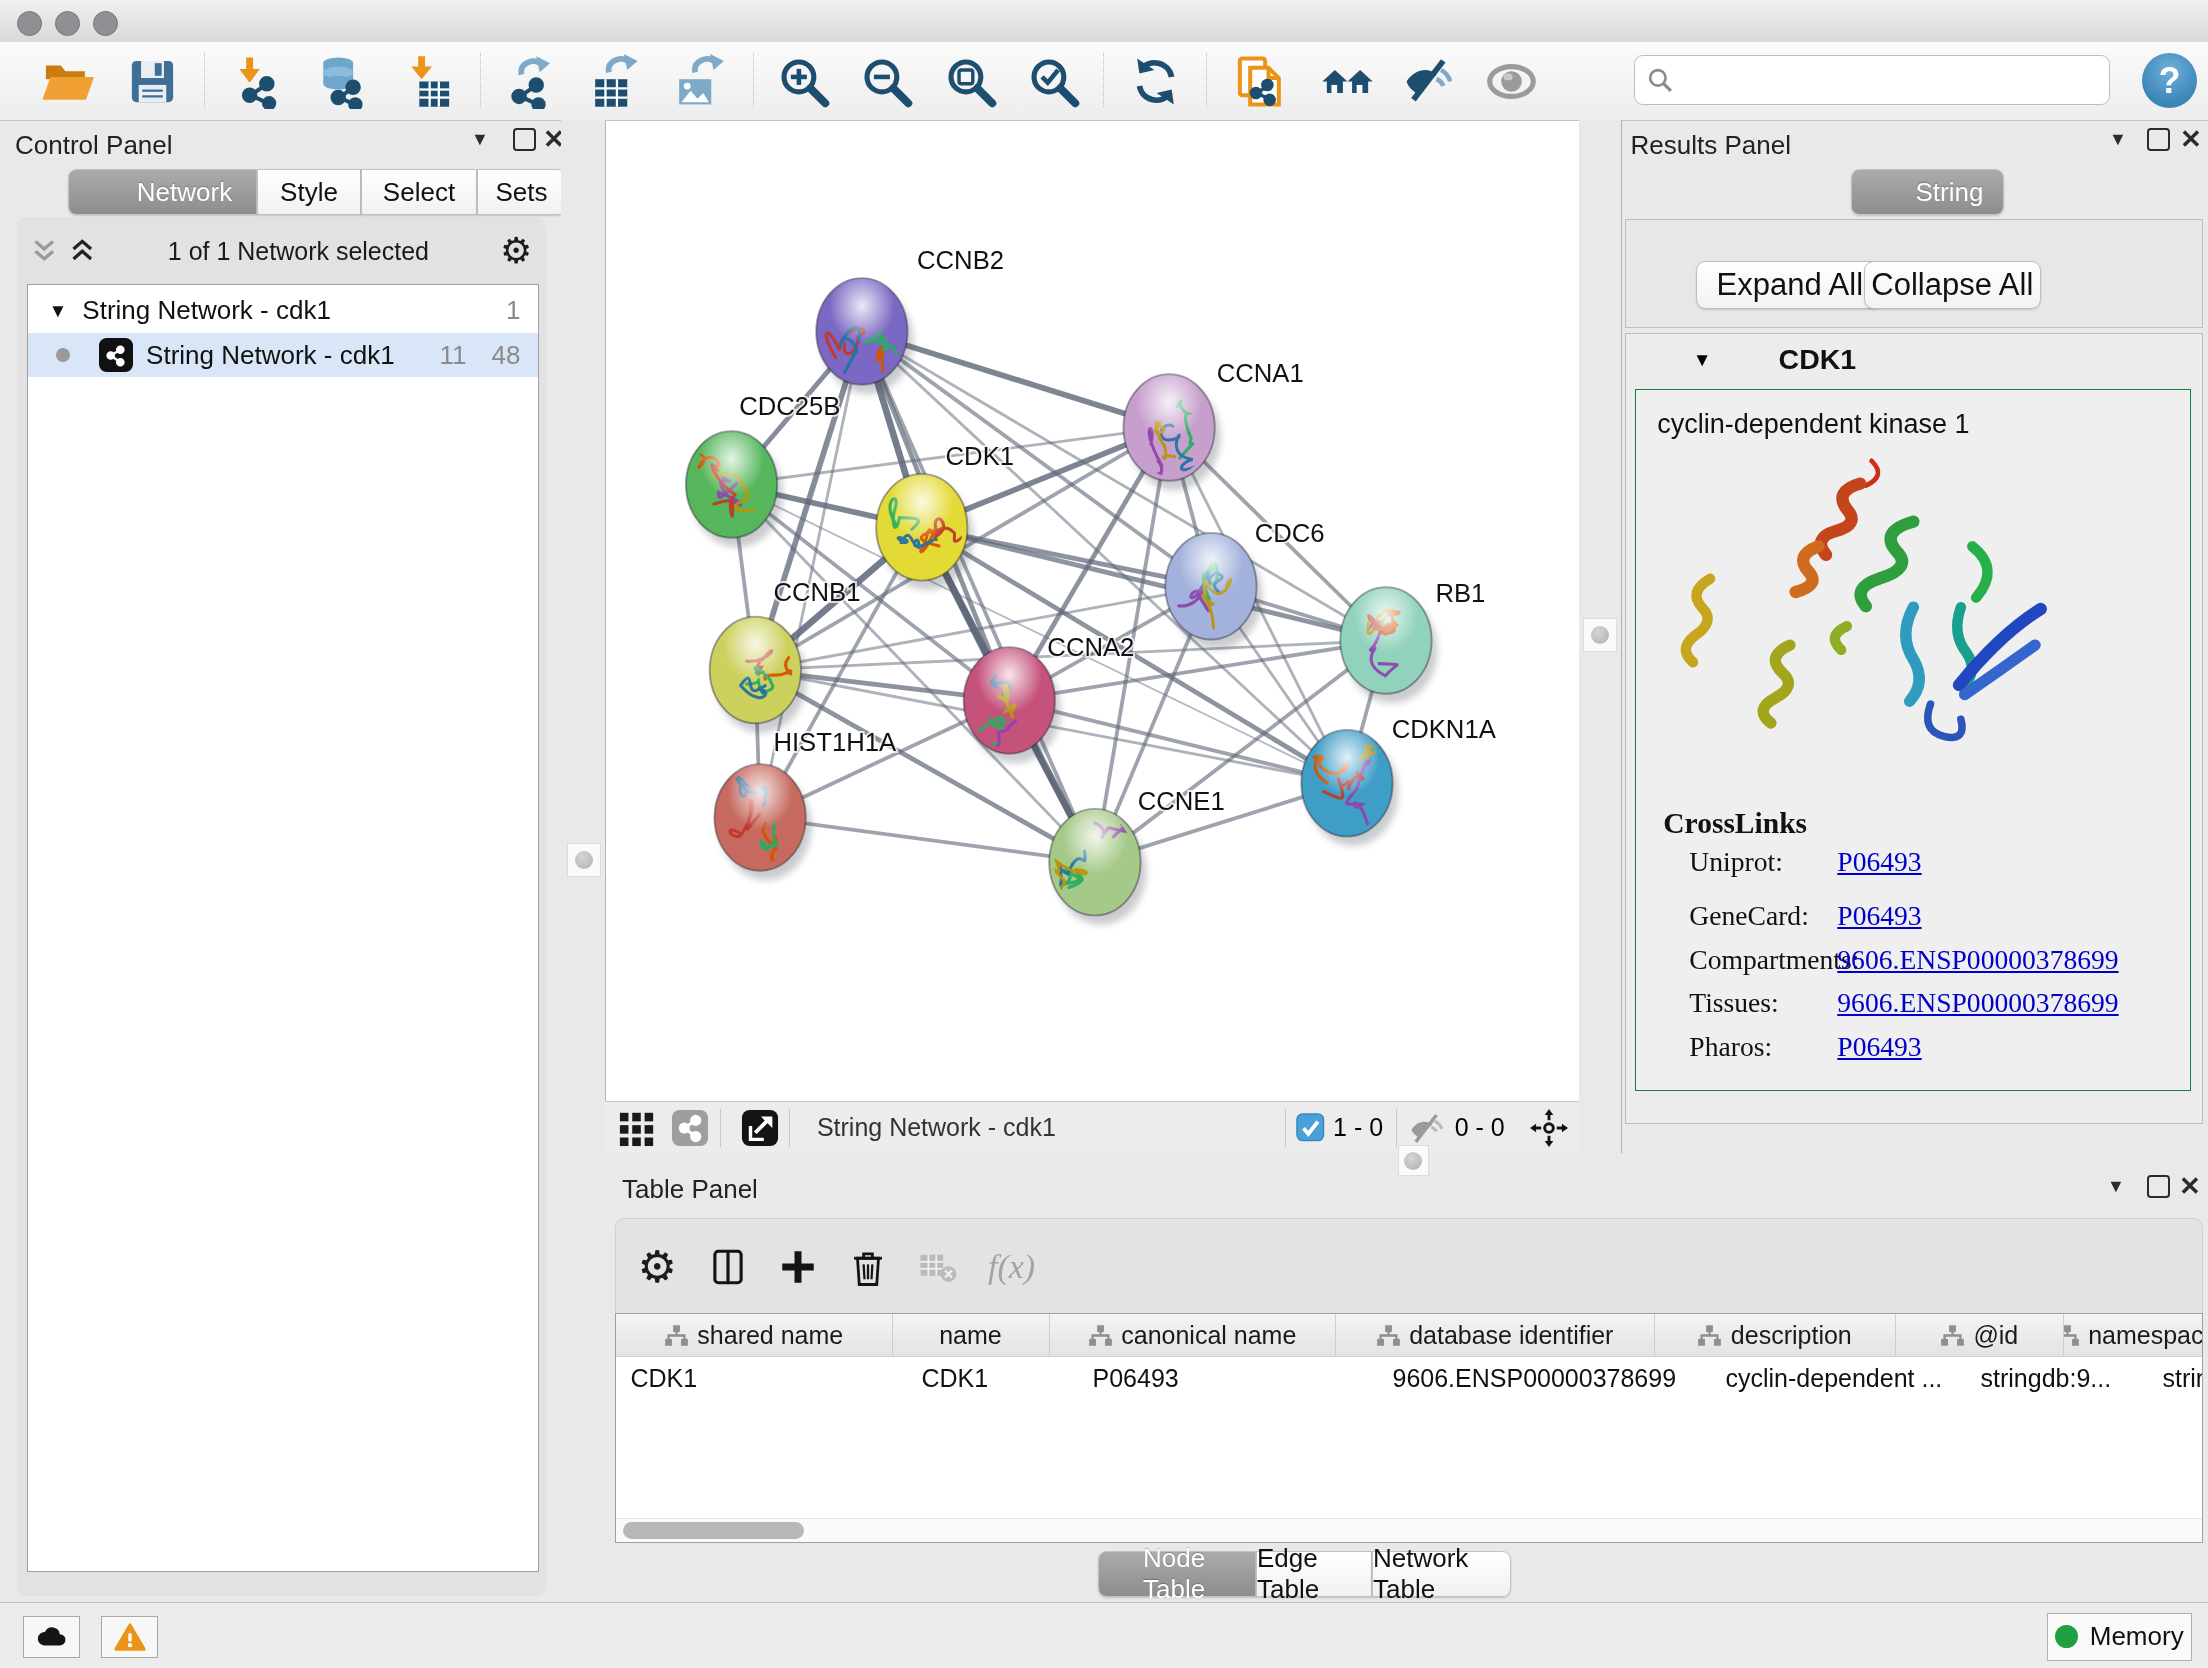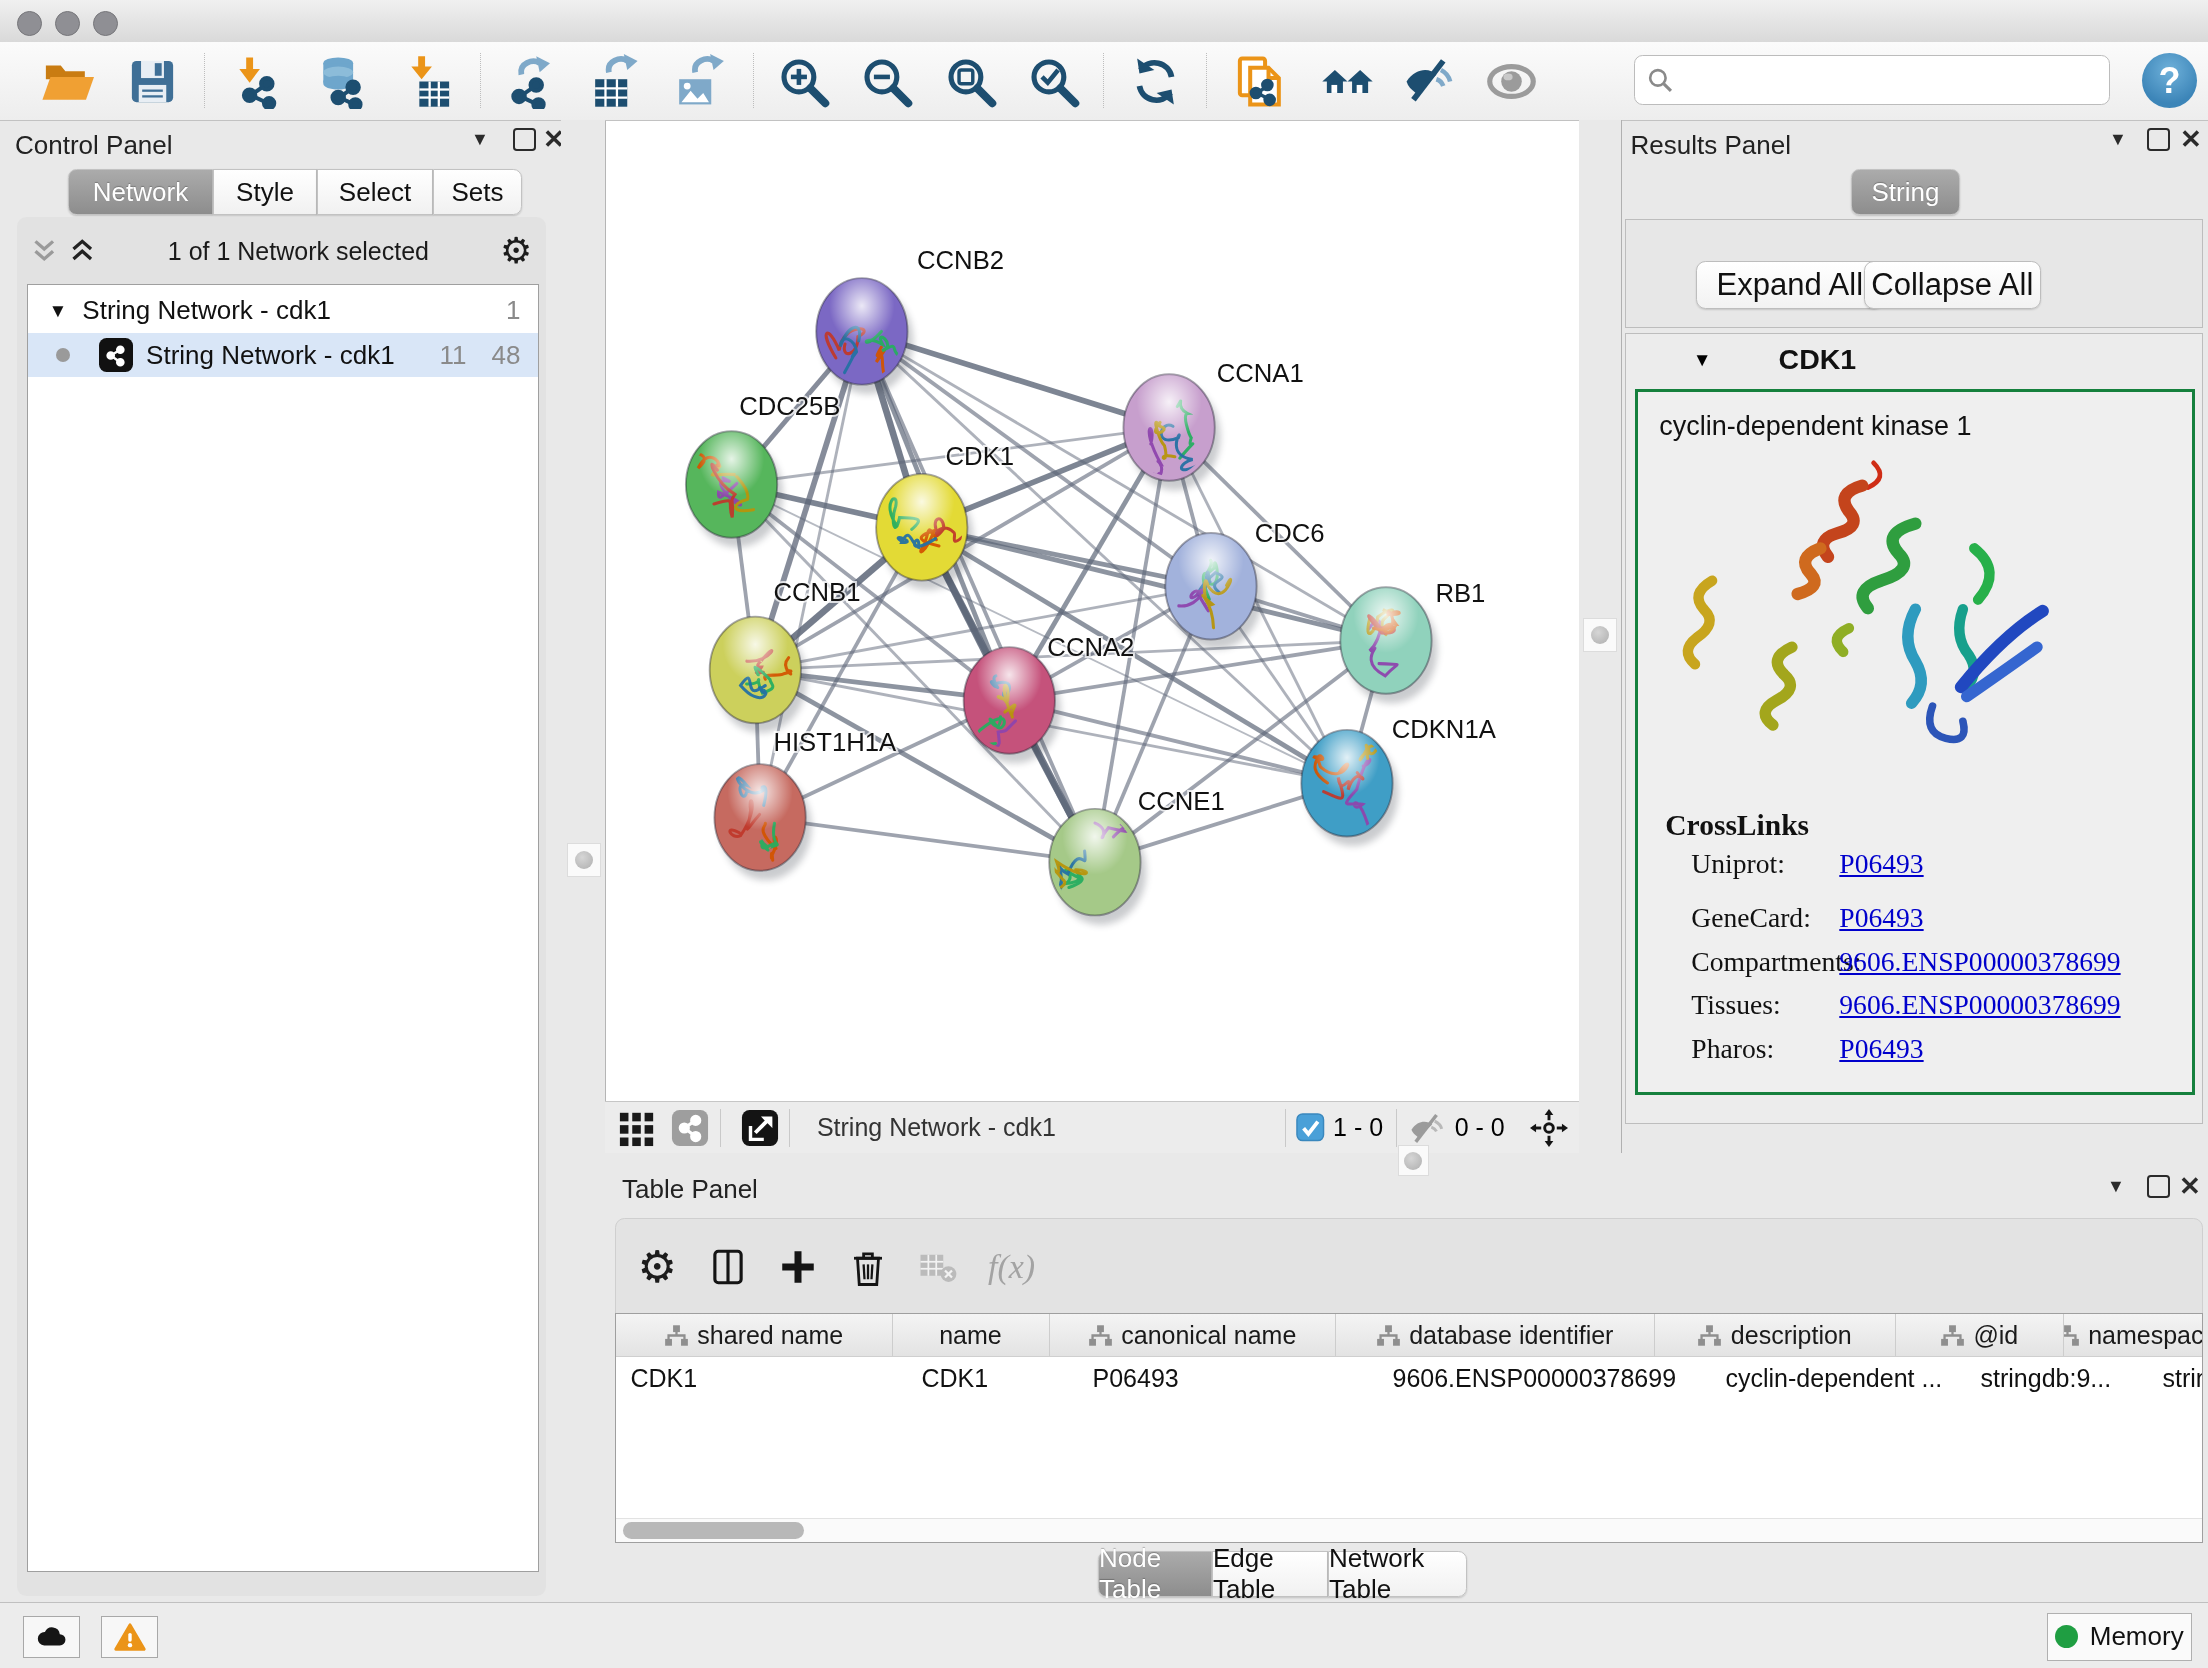--- a/index.html
+++ b/index.html
@@ -22,21 +22,21 @@
   #help-btn{position:absolute;left:2142px;top:11.4px;width:55px;height:55px;border-radius:50%;background:radial-gradient(circle at 50% 32%,#6fb1da,#3c85b8 70%);color:#fff;font-size:36px;font-weight:bold;display:flex;align-items:center;justify-content:center;}
 
   
   .panel-title{font-size:26px;color:#222;}
   .wctl{display:inline-flex;align-items:center;justify-content:center;width:32px;height:32px;color:#2b2b2b;}
   .wctl.caret{font-size:18px;}
   .wctl .sq{width:19px;height:19px;border:2.9px solid #2b2b2b;border-radius:3.8px;}
   .wctl.x{font-size:26px;font-weight:bold;}
 
   .seg{height:44px;display:flex;align-items:center;justify-content:center;font-size:26px;color:#111;background:linear-gradient(#ffffff,#f1f1f1);border:1px solid #c2c2c2;box-shadow:0 1px 1.9px rgba(0,0,0,.18);}
-  .seg.sel{background:linear-gradient(#ababab,#8d8d8d);color:#fff;text-shadow:0 -1px 1px rgba(0,0,0,.25);}
+  .seg.sel{background:linear-gradient(#ababab,#8d8d8d);color:#fff;text-shadow:0 -1px 1px rgba(0,0,0,.25);padding-left:44px;}
   .seg.first{border-radius:8.6px 0 0 8.6px;}
   .seg.last{border-radius:0 8.6px 8.6px 0;}
   .seg.only{border-radius:8.6px;}
 
   
   #control-panel{left:0;top:120px;width:561px;height:1482px;}
   #cp-body{position:absolute;left:17px;top:97px;width:529px;height:1379px;background:#e2e2e2;border-radius:9.5px;}
   #cp-list{position:absolute;left:9.5px;top:67px;width:510px;height:1286px;background:#fff;border:1.9px solid #9f9f9f;}
   .tree-row{position:absolute;left:0;width:100%;height:44px;display:flex;align-items:center;font-size:26px;color:#111;}
   .tree-row .cnt{color:#8a8a8a;}
@@ -59,21 +59,21 @@
   #net-title{font-size:25px;color:#333;margin-left:19px;flex:0 0 auto;}
   .cnum{font-size:25px;color:#000000;margin:0 5.7px;}
 
   
   #results{left:1621px;top:120px;width:512px;height:1033px;}
   #res-box1{position:absolute;left:3.8px;top:99px;width:576px;height:107px;border:1.9px solid #bdbdbd;background:#e7e7e7;}
   .rbtn{position:absolute;top:41px;height:46px;border:1px solid #bdbdbd;border-radius:9.5px;background:linear-gradient(#ffffff,#f2f2f2);box-shadow:0 1px 1.9px rgba(0,0,0,.15);font-size:31px;color:#111;display:flex;align-items:center;justify-content:center;}
   #res-box2{position:absolute;left:3.8px;top:213px;width:576px;height:789px;border:1.9px solid #bdbdbd;background:#ececec;}
   #gene-row{position:absolute;left:0;top:0;width:100%;height:51px;display:flex;align-items:center;}
   #gene-name{font-size:28.5px;font-weight:bold;color:#111;margin-left:67px;}
-  #res-inner{position:absolute;left:9.5px;top:55px;width:554px;height:700px;background:#efefef;border:3px solid #15803d;overflow:hidden;}
+  #res-inner{position:absolute;left:9.5px;top:55px;width:554px;height:700px;background:#efefef;border:1px solid #15803d;overflow:hidden;}
   #gene-desc{position:absolute;left:21px;top:19px;font-size:27px;color:#111;}
   #ribbon{position:absolute;left:38px;top:63px;}
   #xl-title{position:absolute;left:27px;top:417px;font-family:"Liberation Serif",serif;font-weight:bold;font-size:29.5px;color:#111;}
   .xl-row{position:absolute;left:53px;width:476px;height:44px;display:flex;font-family:"Liberation Serif",serif;font-size:27.6px;color:#111;}
   .xl-row .lab{width:148px;flex:0 0 auto;}
   .xl-row a{color:#0000cc;text-decoration:underline;}
 
   
   #table-panel{left:605px;top:1172px;width:1604px;height:430px;}
   #tp-toolbar{position:absolute;left:9.5px;top:46px;width:1586px;height:95px;background:#e3e3e3;border:1px solid #cfcfcf;border-radius:9.5px 9.5px 0 0;display:flex;align-items:center;}

